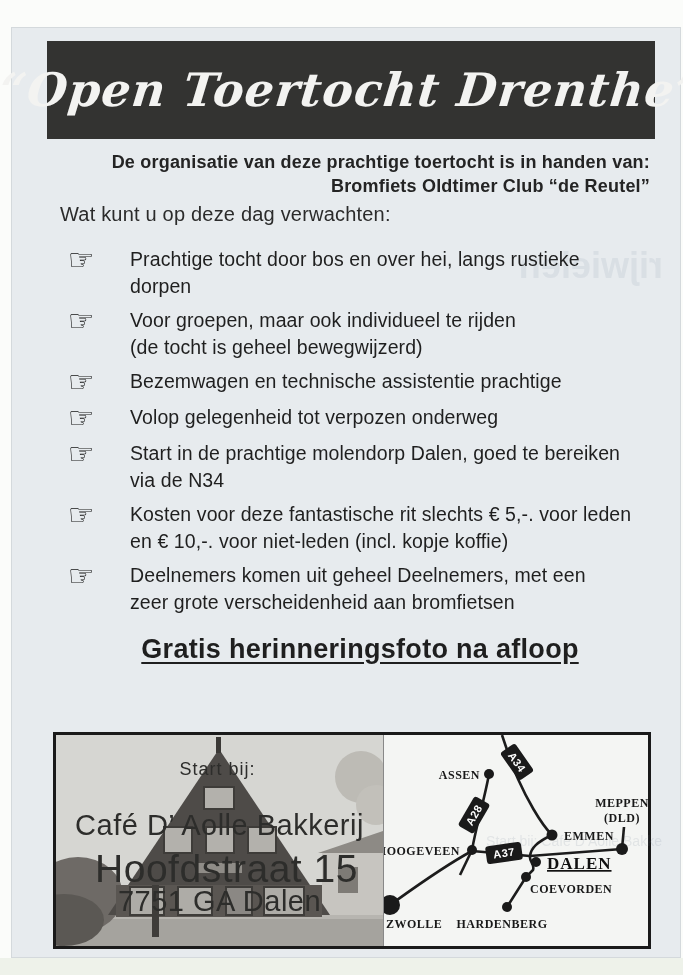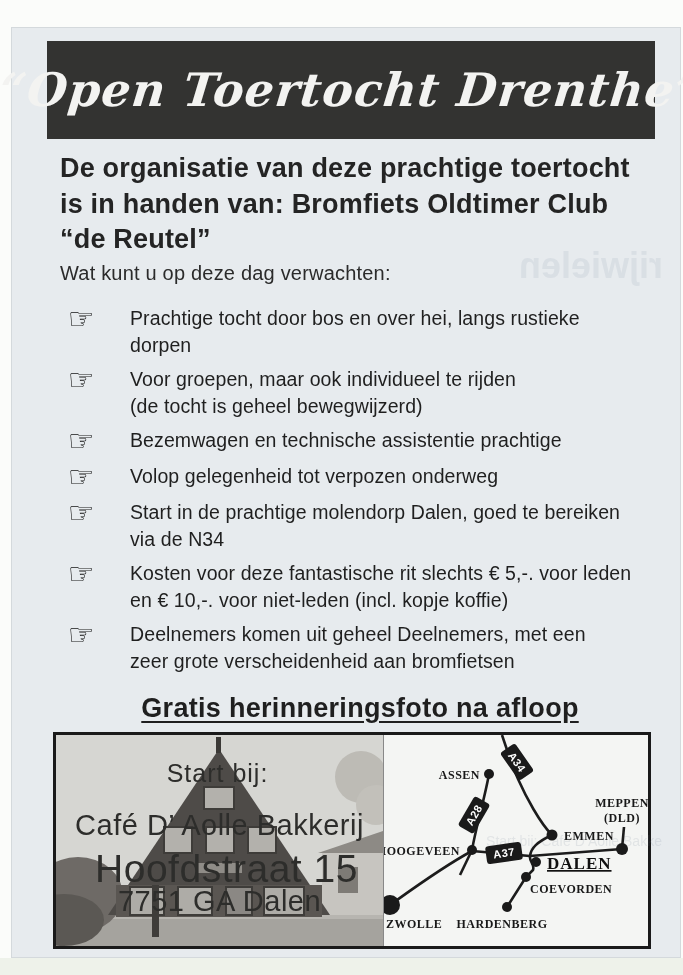--- a/index.html
+++ b/index.html
@@ -28,23 +28,24 @@
   .banner-title {
     font-family:"DejaVu Serif", serif;
     font-style:italic; font-weight:bold;
     font-size:46px; color:#f3f3f1;
     letter-spacing:1px;
     transform:skewX(-6deg);
     white-space:nowrap;
   }
   .content { position:absolute; left:49px; top:124px; width:600px; }
   .intro-heading {
-    font-size:27px; font-weight:bold; color:#242424;
+    font-size:18px; font-weight:bold; color:#242424;
     line-height:1.32; letter-spacing:0.2px;
     width:590px;
+    text-align:right;
   }
   .expect-line {
     margin-top:4px;
     font-size:20px; color:#2b2b2b; letter-spacing:0.2px;
   }
   ul.points { list-style:none; margin-top:20px; }
   ul.points li {
     display:flex; align-items:flex-start;
     margin-bottom:7px;
   }
@@ -70,21 +71,21 @@
   .bottom-box {
     position:absolute; left:42px; top:705px; width:598px; height:217px;
     border:3px solid #1a1a1a; background:#f2f3f2;
     display:flex;
   }
   .photo-panel { position:relative; width:327px; height:211px; overflow:hidden; background:#cfcecb; }
   .photo-overlay {
     position:absolute; inset:0; text-align:center; color:#2d2d2b;
     z-index:2;
   }
-  .start-bij { position:absolute; top:24px; left:0; right:4px; font-size:25px; letter-spacing:1px; }
+  .start-bij { position:absolute; top:24px; left:0; right:4px; font-size:18px; letter-spacing:1px; }
   .loc-name  { position:absolute; top:74px; left:0; right:0; font-size:29px; letter-spacing:0.5px; }
   .loc-street{ position:absolute; top:112px; left:14px; right:0; font-size:39px; letter-spacing:0.5px; }
   .loc-postal{ position:absolute; top:150px; left:0; right:0; font-size:29px; letter-spacing:0.5px; }
   .map-panel { position:relative; width:265px; height:211px; background:#f4f5f3; border-left:1px solid #888; }
   .map-panel svg { display:block; }
   .map-city {
     font-family:"Liberation Serif", serif; font-weight:bold;
     font-size:12px; fill:#181818; letter-spacing:0.5px;
   }
   .map-city-big {

